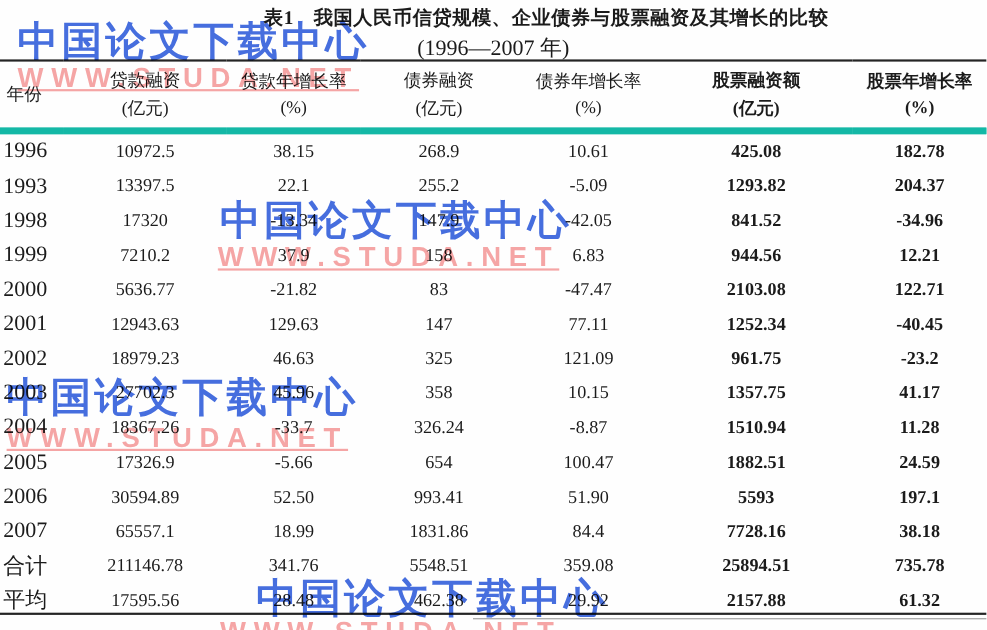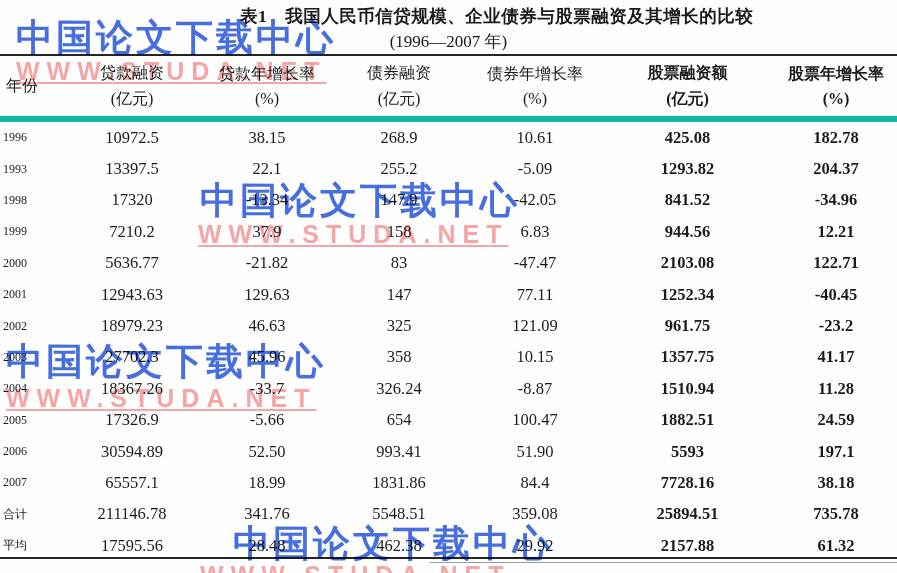--- a/index.html
+++ b/index.html
@@ -1,28 +1,28 @@
 <!DOCTYPE html>
 <html><head>
 <meta charset="utf-8">
 <style>
   html,body{margin:0;padding:0;background:#fff;}
   .page{position:relative;width:897px;height:573px;background:#fefefe;overflow:hidden;
         font-family:"Liberation Serif","DejaVu Serif",serif;color:#1b1b1b;}
   .title{position:absolute;top:4px;left:0;width:100%;text-align:center;
          font-size:17.5px;font-weight:700;letter-spacing:.5px;white-space:nowrap;padding-left:48px;}
-  .subtitle{position:absolute;top:30px;left:0;width:100%;text-align:center;font-size:17px;}
+  .subtitle{position:absolute;top:30px;left:0;width:100%;text-align:center;font-size:20px;}
   table.maintable{position:absolute;top:54px;left:0;width:897px;border-collapse:collapse;table-layout:fixed;}
   thead tr{height:64px;}
   .maintable thead{border-top:2px solid #242424;border-bottom:6px solid #14b8a6;border-radius:16px;}
   th{font-weight:400;font-size:16px;vertical-align:middle;padding:0;}
   th .h2{display:block;margin-top:5px;}
   th.bold,td.bold{font-weight:700;}
   tbody td{height:31.4px;text-align:center;font-size:16.5px;padding:0;vertical-align:middle;}
-  td.c0{text-align:left;padding-left:3px;font-size:12px;}
+  td.c0{text-align:left;padding-left:3px;font-size:20px;}
   th.c0{text-align:left;padding-left:6px;}
   .rule-bottom{position:absolute;left:0;right:0;top:557px;height:2px;background:#242424;}
   .rule-bottom2{position:absolute;left:430px;right:0;top:562px;height:1px;background:#9a9a9a;}
   .wm{position:absolute;z-index:5;pointer-events:none;mix-blend-mode:multiply;white-space:nowrap;
       font-family:"Liberation Sans","DejaVu Sans",sans-serif;}
   .wm-cn{font-weight:700;font-size:37px;letter-spacing:3px;color:#1d4ed8;opacity:.82;}
   .wm-en{font-weight:800;font-size:25px;letter-spacing:7px;color:#f59c9c;opacity:.9;text-decoration:underline;}
   .wm1-cn{left:16px;top:13px;}   .wm1-en{left:16px;top:57px;}
   .wm2-cn{left:200px;top:176px;} .wm2-en{left:198px;top:220px;}
   .wm3-cn{left:6px;top:337px;}   .wm3-en{left:6px;top:384px;}

